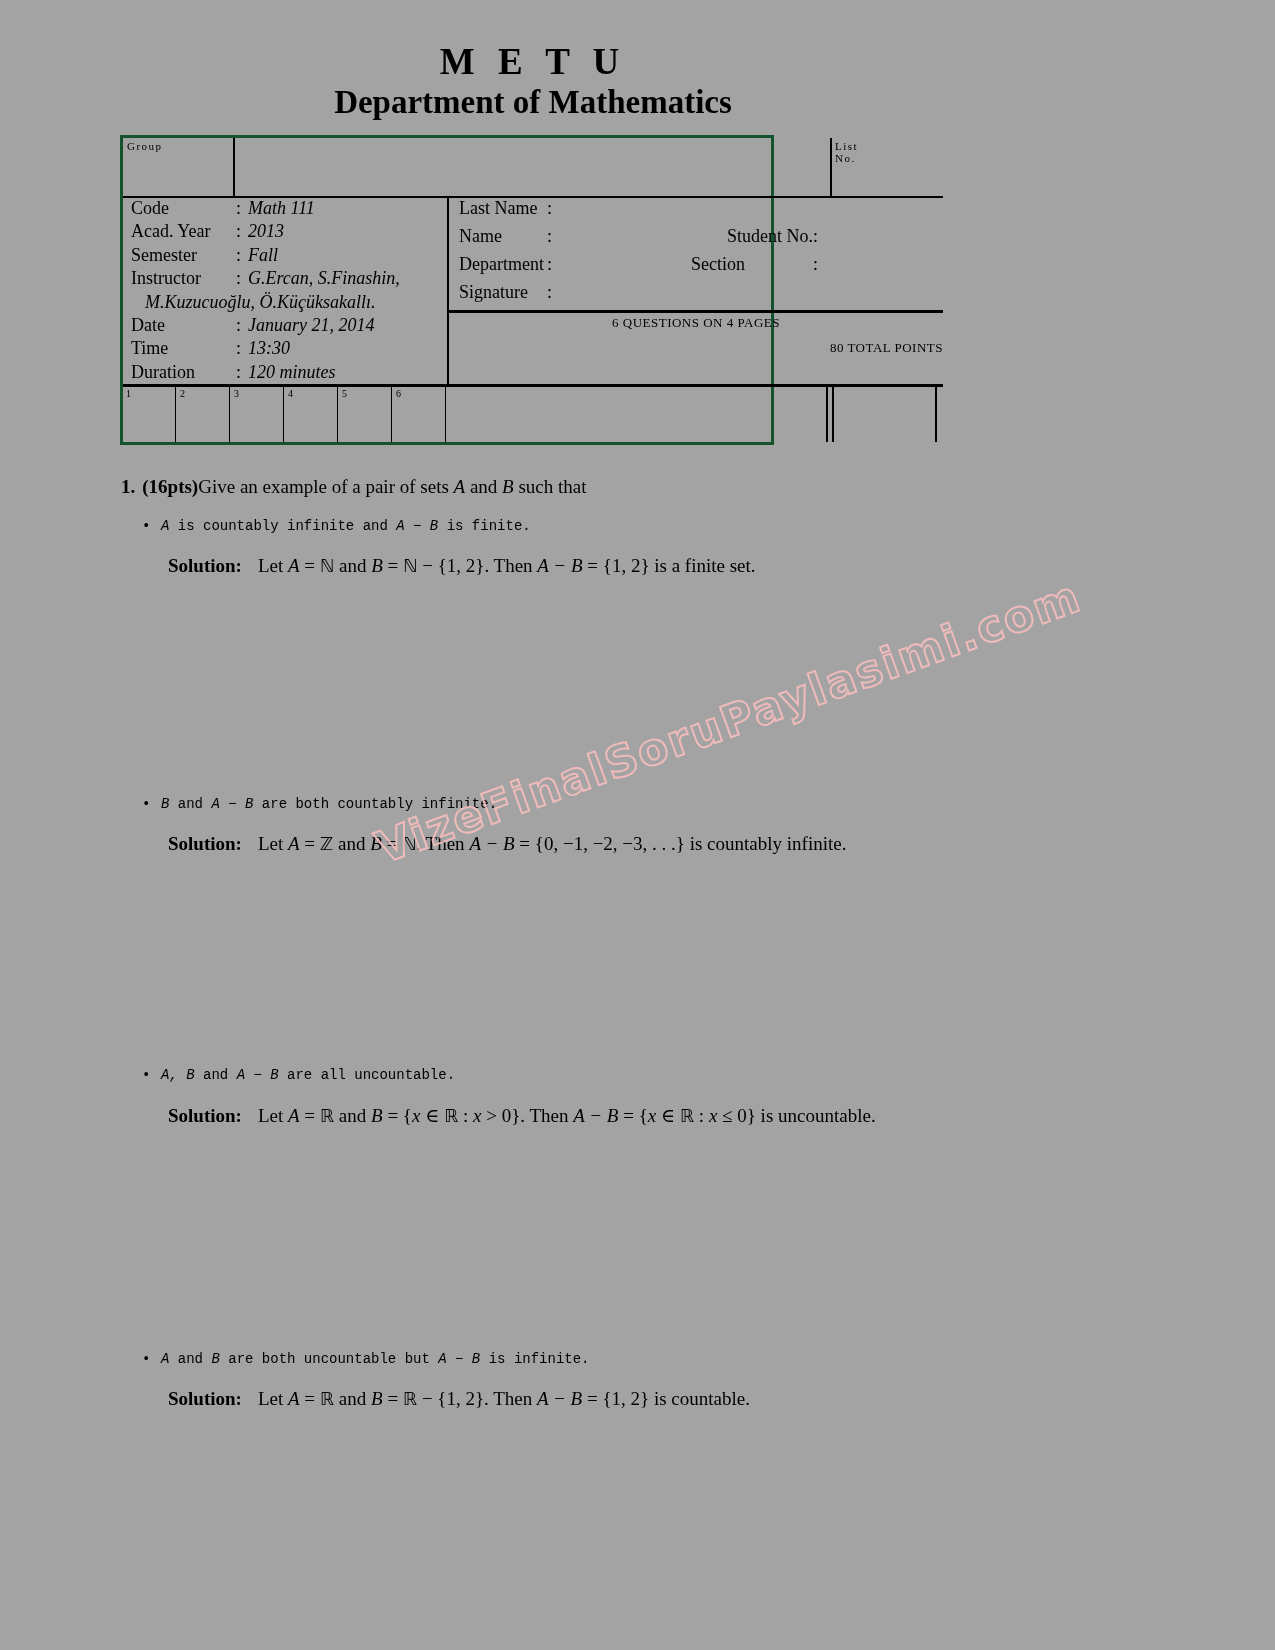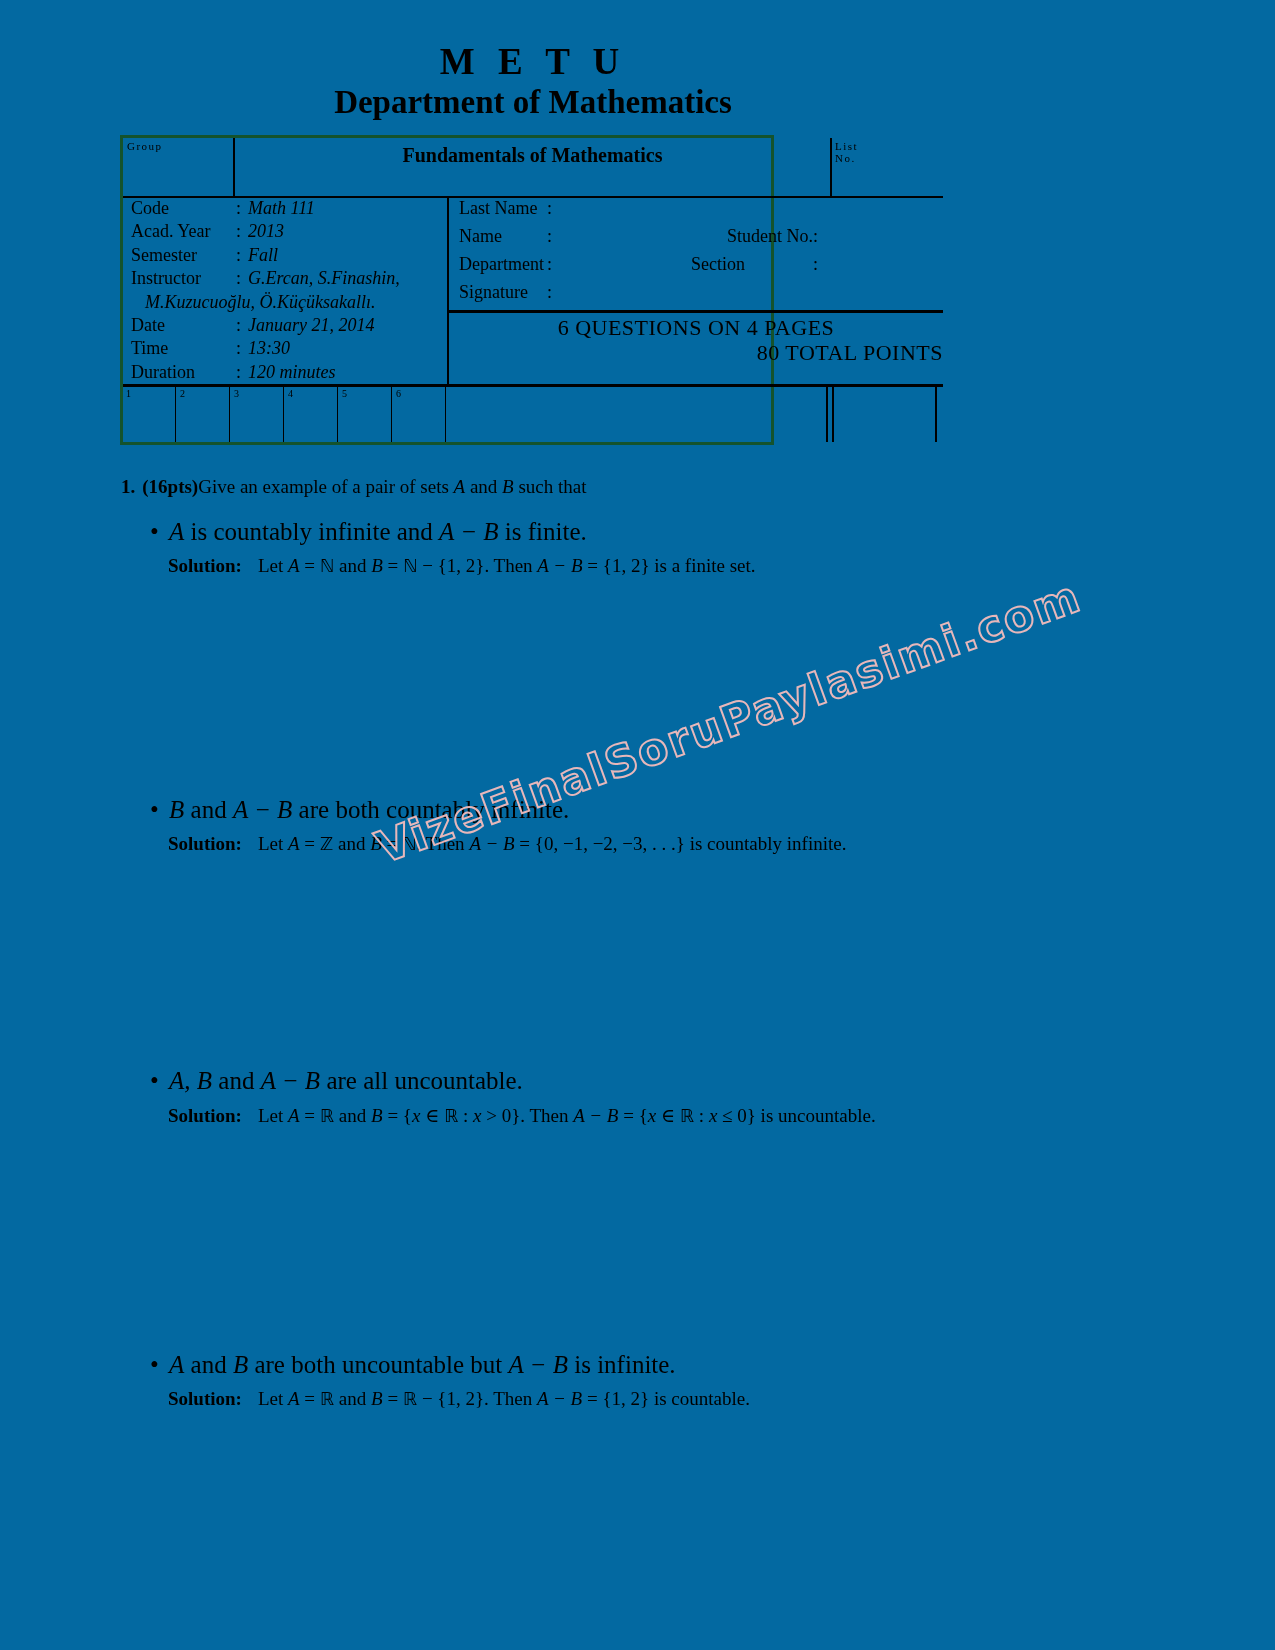--- a/index.html
+++ b/index.html
@@ -1,18 +1,18 @@
 <!DOCTYPE html>
 <html><head>
 <meta charset="utf-8">
 <style>
   html,body{margin:0;padding:0;background:#ffffff;}
   body{width:1275px;height:1650px;position:relative;color:#000;
        font-family:"Liberation Serif","DejaVu Serif",serif;}
-  .page{position:absolute;inset:0;background:#0369a1;overflow:hidden;}
+  .page{position:absolute;inset:0;background:#a3a3a3;overflow:hidden;}
 
   
   .title-1{position:absolute;left:120px;top:40px;width:826px;text-align:center;
            font-size:37px;font-weight:bold;letter-spacing:7px;}
   .title-2{position:absolute;left:120px;top:84px;width:826px;text-align:center;
            font-size:33px;font-weight:bold;}
 
   
   .htable{position:absolute;left:120px;top:135px;width:654px;height:310px;
           border:3px solid #14532d;box-sizing:border-box;}
@@ -27,34 +27,34 @@
   .info-row{white-space:nowrap;}
   .info-row .lab{display:inline-block;width:105px;}
   .info-row .col{display:inline-block;width:12px;}
   .info-row .val{font-style:italic;}
   .info-row.cont .lab{width:14px;}
   .info-row.cont .col{width:0;}
 
   .sf{position:absolute;font-size:18px;white-space:nowrap;}
 
   .summary{position:absolute;left:326px;width:494px;text-align:center;
-           font-size:22px;letter-spacing:0.5px;}
+           font-size:13px;letter-spacing:0.5px;}
 
   .score-box{position:absolute;top:249px;width:53px;height:55px;
              border-right:1px solid #000;box-sizing:border-box;}
   .score-num{position:absolute;left:3px;top:1px;font-size:10px;}
   .vdouble{position:absolute;top:249px;height:55px;width:4px;background:transparent;
            border-left:2px solid #000;border-right:2px solid #000;}
 
   
   .q-intro{position:absolute;left:121px;top:476px;font-size:19px;white-space:nowrap;}
   .q-num,.q-pts{font-weight:bold;}
   .q-num{margin-right:7px;}
   .q-pts{}
-  .bullet{position:absolute;left:150px;font-size:25px;white-space:nowrap;}
+  .bullet{position:absolute;left:142px;font-size:14px;white-space:nowrap;font-family:Liberation Mono, monospace;}
   .dot{display:inline-block;width:19px;}
   .solution{position:absolute;left:168px;font-size:19px;white-space:nowrap;}
   .sol-label{font-weight:bold;margin-right:16px;}
   .seg-i{font-style:italic;}
   .seg-bb{font-family:"DejaVu Sans",sans-serif;font-size:18px;}
 
   
   .watermark{position:absolute;left:362px;top:733px;width:530px;text-align:center;
              font-family:"DejaVu Sans",sans-serif;font-size:44px;font-weight:bold;
              letter-spacing:2px;transform:rotate(-20deg);color:transparent;
@@ -71,21 +71,20 @@
   <div class="htable">
 
     <div class="ln" style="left:0;top:58px;width:820px;height:2px;"></div>
     <div class="ln" style="left:110px;top:0;width:2px;height:58px;"></div>
     <div class="ln" style="left:707px;top:0;width:2px;height:58px;"></div>
     <div class="ln" style="left:324px;top:58px;width:2px;height:188px;"></div>
     <div class="ln" style="left:326px;top:172px;width:494px;height:3px;"></div>
     <div class="ln" style="left:0;top:246px;width:820px;height:3px;"></div>
 
     <span class="cell-label" style="left:4px;top:2px;">Group</span>
-    <div class="course-title">Fundamentals of Mathematics</div>
     <span class="cell-label" style="left:712px;top:2px;">List No.</span>
 
     <div class="info">
       <div class="info-row">
         <span class="lab">Code</span><span class="col">:</span><span class="val">Math 111</span>
       </div>
       <div class="info-row">
         <span class="lab">Acad. Year</span><span class="col">:</span><span class="val">2013</span>
       </div>
       <div class="info-row">

